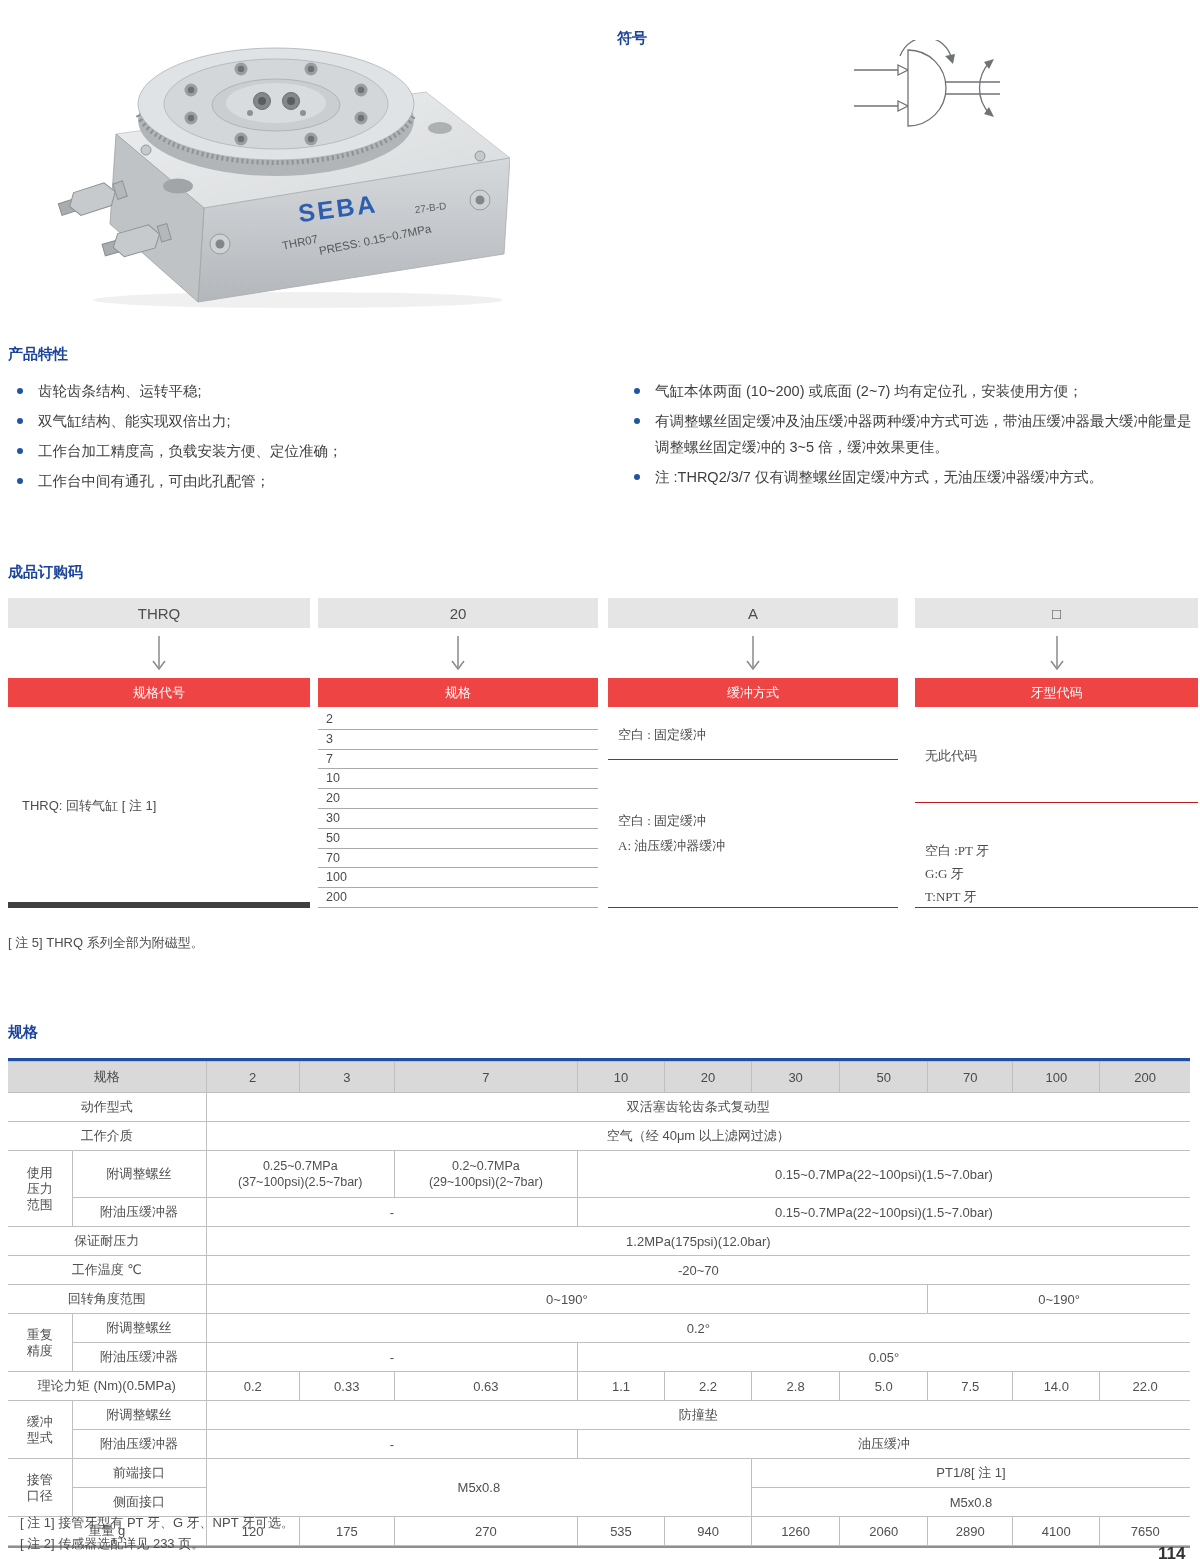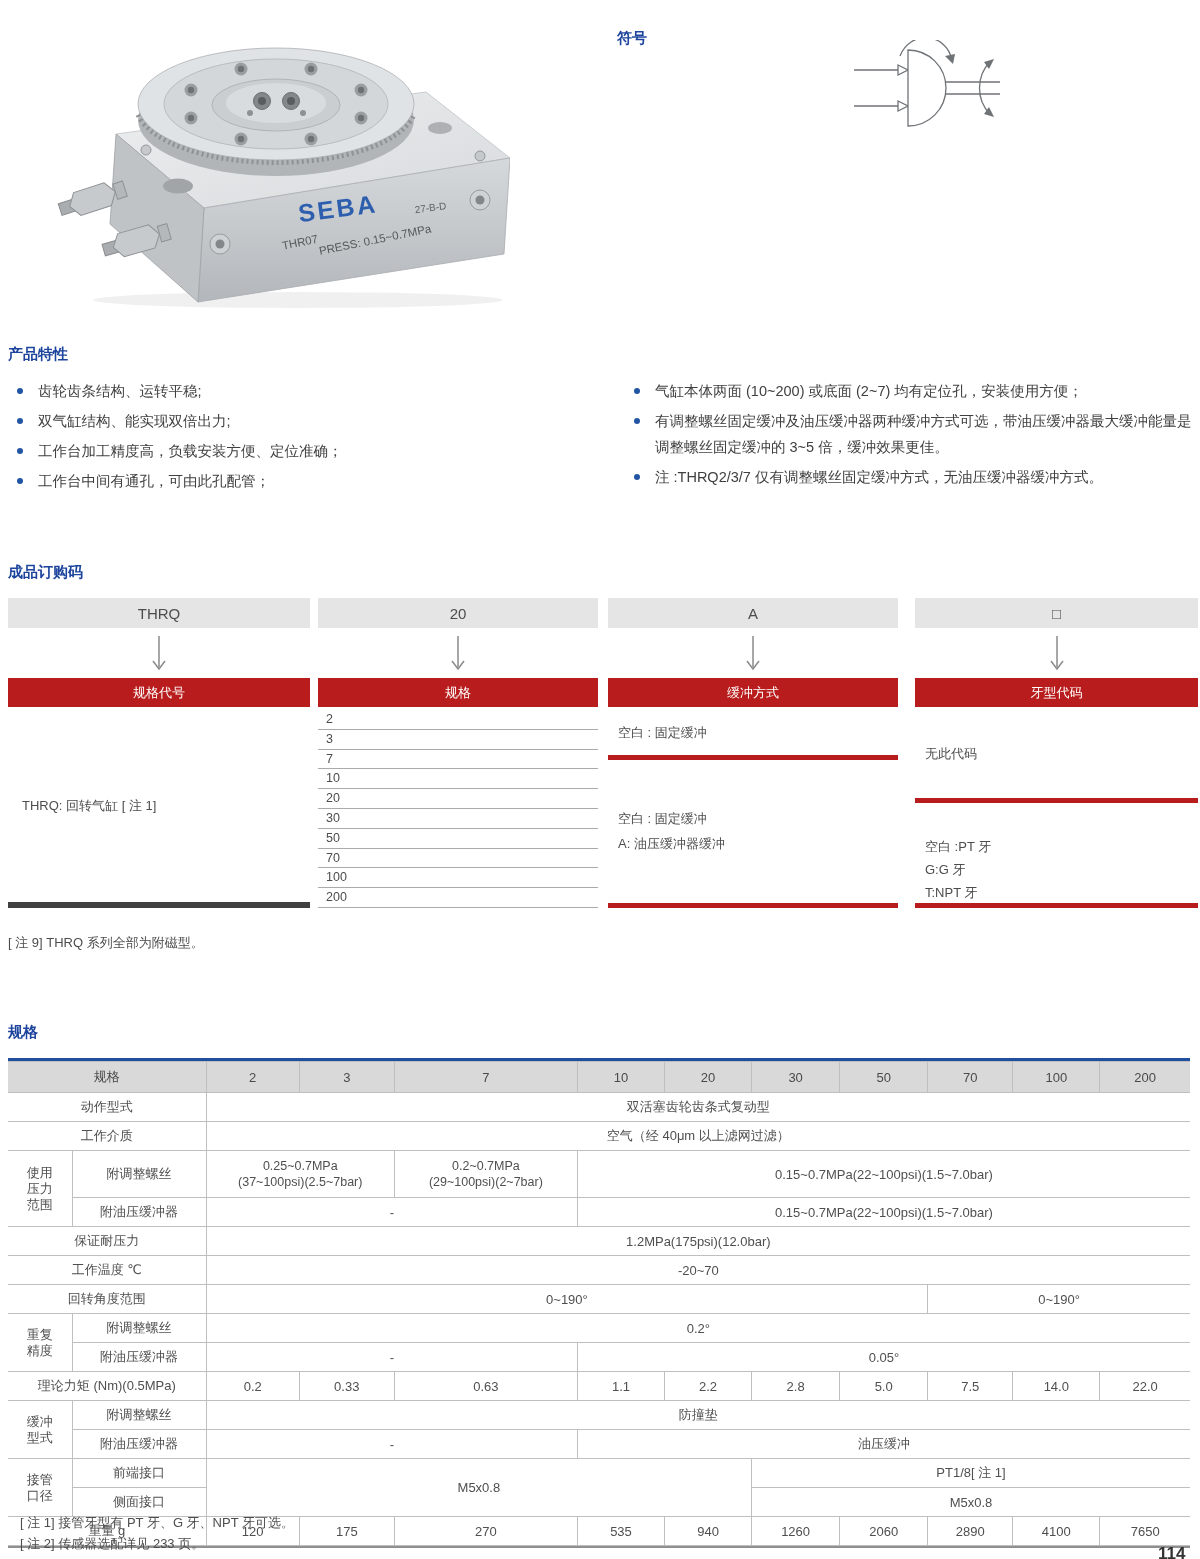--- a/index.html
+++ b/index.html
@@ -26,25 +26,25 @@
   
   .ordering{position:absolute;left:8px;top:558px;width:1182px;}
   .ord-grid{position:relative;margin-top:12px;height:310px;}
   .ord-col{position:absolute;top:0;}
   .ord-col.c0{left:0;width:302px;}
   .ord-col.c1{left:310px;width:280px;}
   .ord-col.c2{left:600px;width:290px;}
   .ord-col.c3{left:907px;width:283px;}
   .code-box{height:30px;background:#e5e5e5;display:flex;align-items:center;justify-content:center;font-size:15px;color:#4d4d4d;}
   .arrow-zone{height:50px;display:flex;align-items:center;justify-content:center;}
-  .hdr-bar{height:29px;background:#b91c1c;color:#ffffff;font-size:13px;display:flex;align-items:center;justify-content:center;}
+  .hdr-bar{height:29px;background:#ef4444;color:#ffffff;font-size:13px;display:flex;align-items:center;justify-content:center;}
   .col-body{position:relative;height:198px;margin-top:3px;font-size:13px;color:#4d4d4d;}
   .desc-cell{height:100%;display:flex;align-items:center;padding-left:14px;border-bottom:6px solid #404040;box-sizing:border-box;}
   .size-row{height:19.8px;line-height:19px;padding-left:8px;border-bottom:1px solid #aaa;font-size:12.5px;box-sizing:border-box;}
-  .zone{box-sizing:border-box;border-bottom:5px solid #b91c1c;padding-left:10px;}
+  .zone{box-sizing:border-box;border-bottom:1px solid #b91c1c;padding-left:10px;font-family:Liberation Serif, serif;}
   .z-buf1{height:50px;display:flex;align-items:center;}
   .z-buf2{height:148px;display:flex;flex-direction:column;justify-content:center;gap:7px;}
   .z-thr1{height:93px;display:flex;align-items:center;}
   .z-thr2{height:105px;display:flex;flex-direction:column;justify-content:flex-end;gap:3px;line-height:20px;}
   .ord-note{margin-top:26px;font-size:13px;color:#4d4d4d;}
 
   
   .specs{position:absolute;left:8px;top:1018px;width:1182px;}
   .spec-wrap{margin-top:12px;border-top:3px solid #1f4f9e;border-bottom:2px solid #8f8f8f;}
   table.spec{width:1182px;border-collapse:collapse;table-layout:fixed;font-size:13px;color:#4f4f4f;
@@ -261,21 +261,21 @@
           <div class="zone z-thr1">无此代码</div>
           <div class="zone z-thr2" id="thread-zone2">
               <div>空白 :PT 牙</div>
               <div>G:G 牙</div>
               <div>T:NPT 牙</div>
             </div>
         </div>
       </div>
 
     </div>
-    <div class="ord-note">[ 注 9] THRQ 系列全部为附磁型。</div>
+    <div class="ord-note">[ 注 5] THRQ 系列全部为附磁型。</div>
   </section>
 
   <section class="specs">
     <div class="sec-title">规格</div>
     <div class="spec-wrap">
       <table class="spec" id="spec-table">
         <colgroup id="spec-colgroup">
             <col style="width: 64px;">
             <col style="width: 134px;">
             <col style="width: 93px;">

